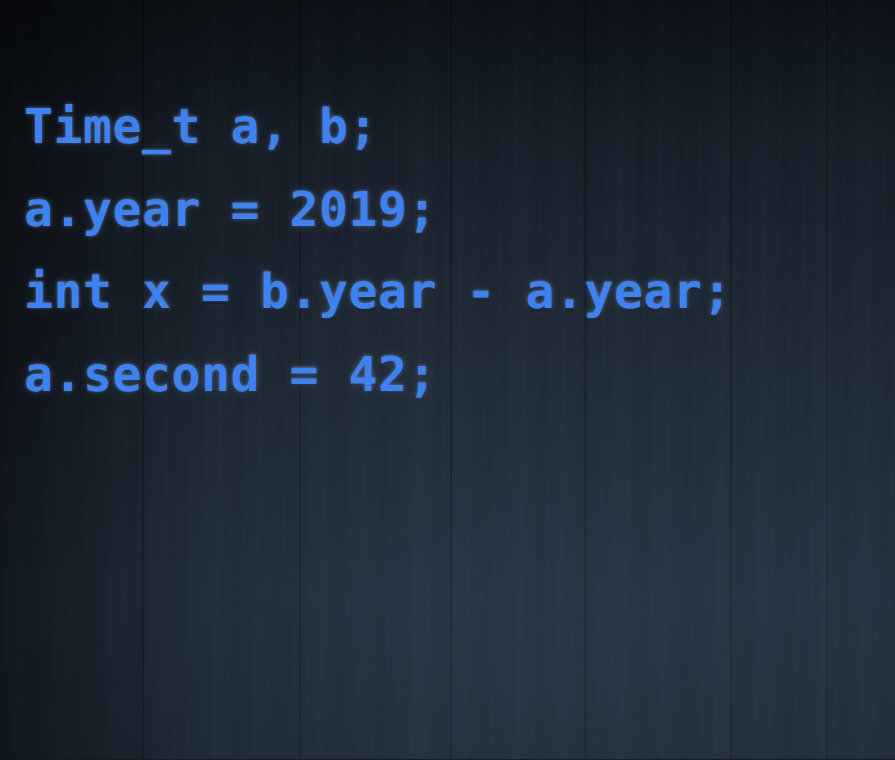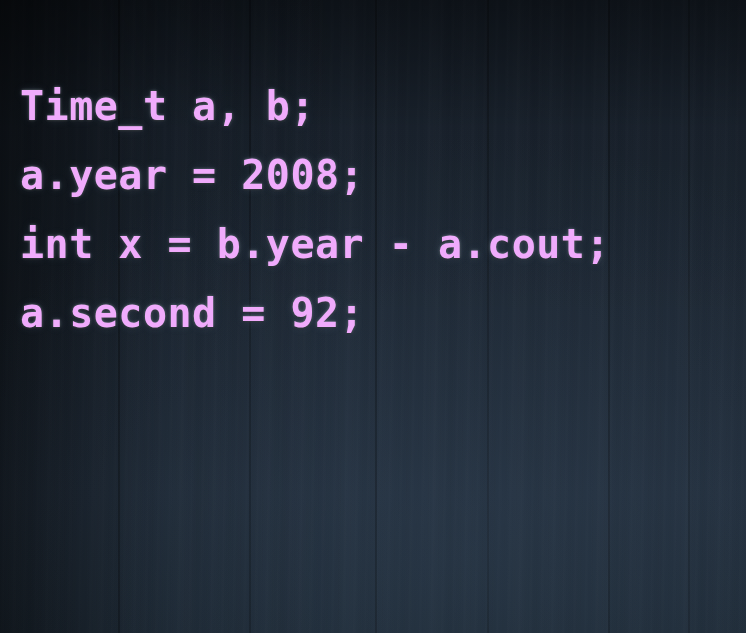--- a/index.html
+++ b/index.html
@@ -82,37 +82,37 @@
     width: 706px;
   }
 
   .code-line {
     height: 69px;
     line-height: 69px;
     white-space: pre;
     font-size: 40px;
     font-weight: bold;
     letter-spacing: 0.5px;
-    color: #f0abfc;
+    color: #3b82f6;
     text-shadow:
       0 0 3px rgba(210,226,240,0.45),
       0 1px 2px rgba(0,0,0,0.75),
       0 0 10px rgba(150,180,210,0.16);
   }
 </style>
 </head>
 <body>
 
 <div id="slide">
 
   <div class="wood-base"></div>
   <div class="wood-seams"></div>
   <div class="wood-grain"></div>
   <div class="vignette"></div>
 
   <div class="code-block">
     <div class="code-line">Time_t a, b;</div>
-    <div class="code-line">a.year = 2008;</div>
-    <div class="code-line">int x = b.year - a.cout;</div>
-    <div class="code-line">a.second = 92;</div>
+    <div class="code-line">a.year = 2019;</div>
+    <div class="code-line">int x = b.year - a.year;</div>
+    <div class="code-line">a.second = 42;</div>
   </div>
 
 </div>
 
 </body></html>

